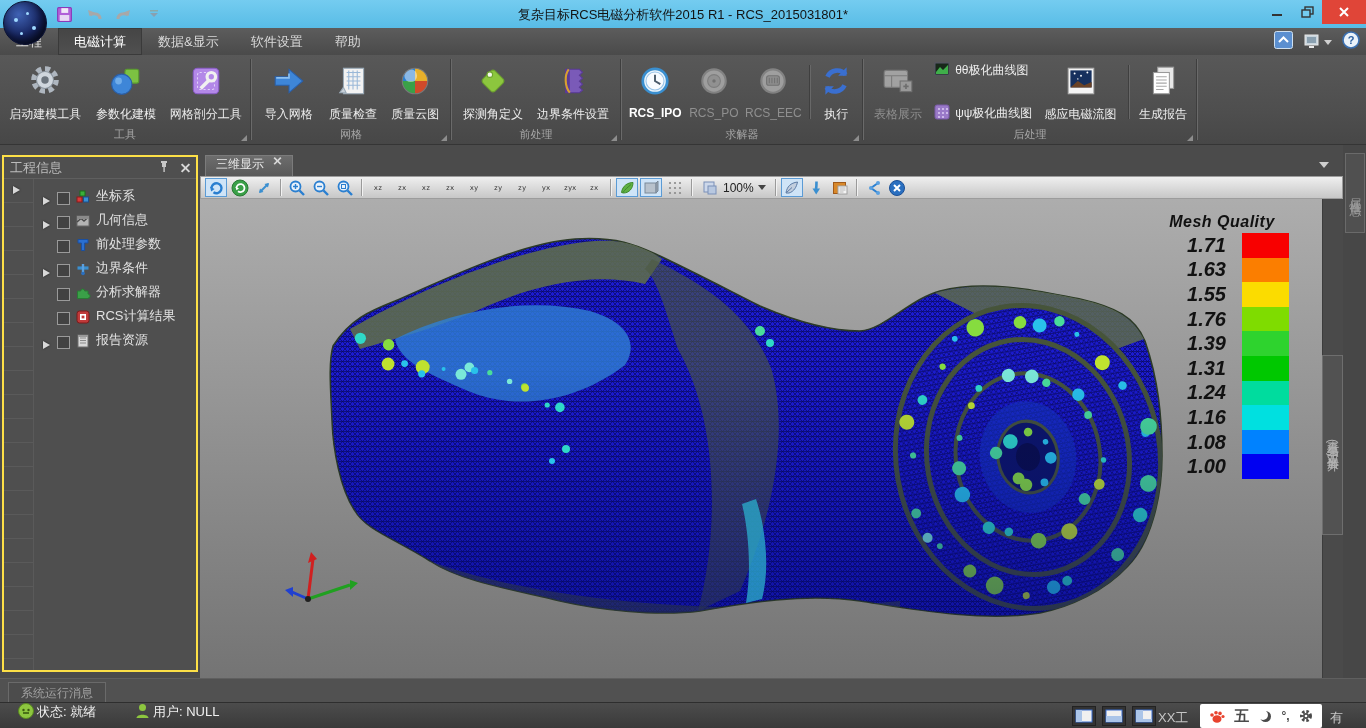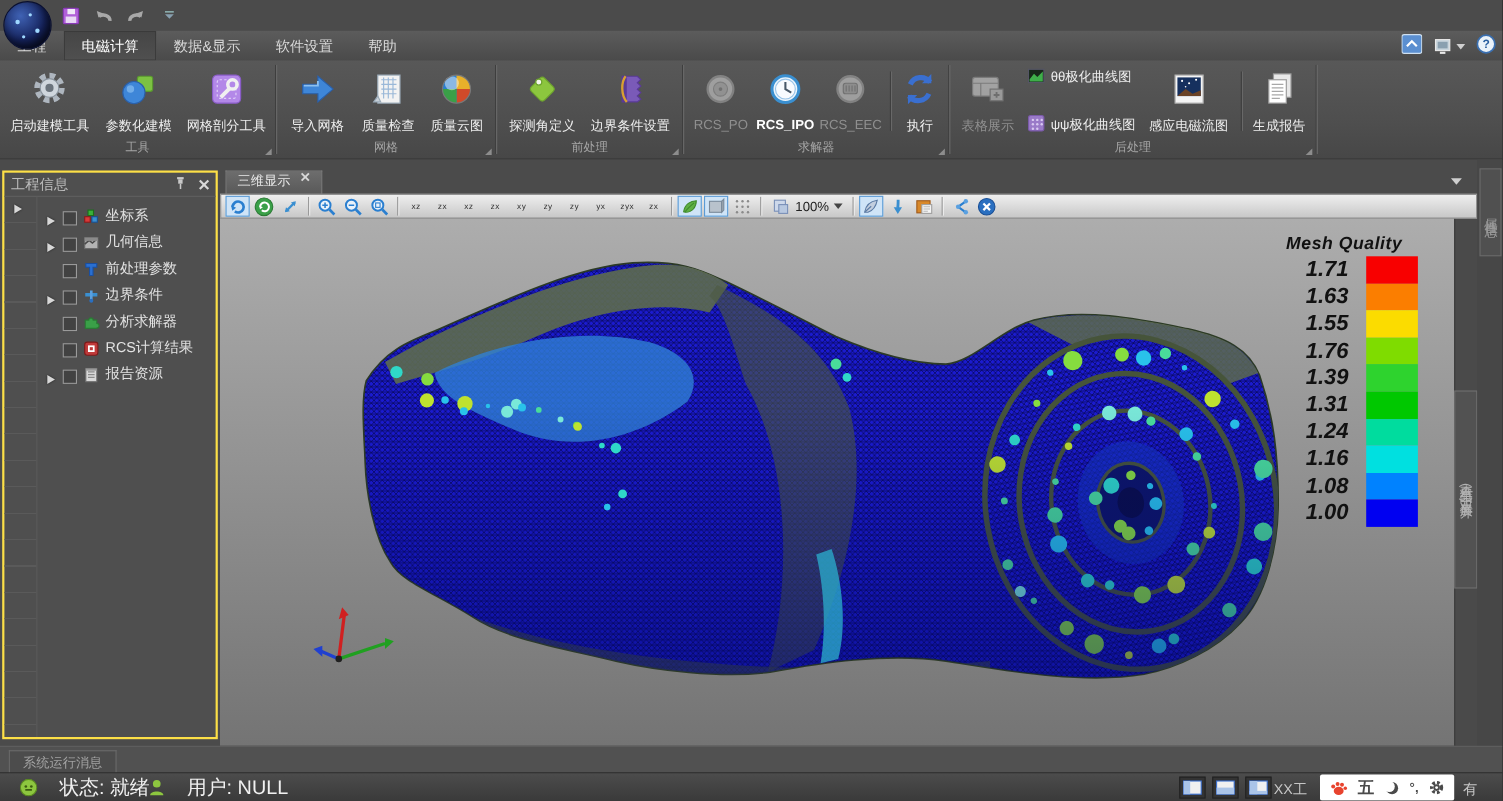--- a/index.html
+++ b/index.html
@@ -111,34 +111,55 @@
     display:flex; align-items:center; justify-content:center; }
   .vtext { writing-mode:vertical-rl; font-size:12px; color:#b2b2b2; white-space:nowrap; letter-spacing:2px; }
   .vtab-props .vtext { color:#9a9a9a; }
 
   
   .bottom-tabrow { position:absolute; left:0; top:678px; width:1366px; height:24px; background:#515151; border-top:1px solid #5f5f5f; }
   .btab { position:absolute; left:8px; top:3px; height:21px; padding:0 12px; display:flex; align-items:center;
     background:#4c4c4c; border:1px solid #6a6a6a; border-bottom:none; font-size:12px; color:#a2a2a2;justify-content:flex-end; }
   .statusbar { position:absolute; left:0; top:702px; width:1366px; height:26px;
     background:linear-gradient(#4c4c4c,#3a3a3a); border-top:1px solid #2e2e2e; }
-  .sb-item { position:absolute; top:0; height:26px; display:flex; align-items:center; gap:20px; font-size:18px; color:#f0f0f0; }
+  .sb-item { position:absolute; top:0; height:26px; display:flex; gap:3px; font-size:13px; color:#f0f0f0; }
   .layout-btns { position:absolute; left:1072px; top:3px; display:flex; gap:6px; }
   .lay-btn { width:24px; height:20px; background:#333; border:1px solid #222; display:flex; align-items:center; justify-content:center; }
   .sb-text { position:absolute; top:6px; font-size:13px; color:#c6c6c6; }
   .ime-bar { position:absolute; left:1200px; top:1px; width:122px; height:24px; background:#fff; border-radius:2px;
     display:flex; align-items:center; justify-content:space-around; padding:0 4px; }
   .ime-wubi { font-size:15px; font-weight:bold; color:#4a4a4a; }
   .ime-punct { font-size:12px; font-weight:bold; color:#4a4a4a; }
 </style>
 </head>
 <body>
 
 <div id="app">
 
+  <div class="titlebar">
+    <div class="title-text">复杂目标RCS电磁分析软件2015 R1 - RCS_2015031801*</div>
+    <div class="wctrl">
+      <div class="wbtn">
+        <svg width="12" height="12">
+            <rect x="1" y="8" width="10" height="2" fill="#333"></rect>
+          </svg>
+      </div>
+      <div class="wbtn">
+        <svg width="13" height="12">
+            <rect x="4" y="1" width="8" height="7" fill="none" stroke="#333" stroke-width="1.4"></rect>
+            <rect x="1" y="4" width="8" height="7" fill="#74ccf0" stroke="#333" stroke-width="1.4"></rect>
+          </svg>
+      </div>
+      <div class="wbtn close">
+        <svg width="12" height="12">
+            <path d="M2 2 L10 10 M10 2 L2 10" stroke="#fff" stroke-width="2"></path>
+          </svg>
+      </div>
+    </div>
+  </div>
   <div class="app-logo">
     <i style="left:10px;top:16px;width:4px;height:4px"></i>
       <i style="left:22px;top:10px;width:3px;height:3px"></i>
     <i style="left:28px;top:24px;width:4px;height:4px"></i>
       <i style="left:16px;top:30px;width:3px;height:3px"></i>
   </div>
   <div class="qat">
     <div class="qbtn">
       <svg width="17" height="17" viewBox="0 0 16 16">
           <rect x="1.5" y="1.5" width="13" height="13" rx="1" fill="#b060d8" stroke="#8a3ab8"></rect>
@@ -304,39 +325,39 @@
           <div class="rlab">边界条件设置</div>
         </div>
       </div>
       <div class="rlabel">前处理</div>
       <div class="rcorner"></div>
     </div>
     <div class="gsep"></div>
 
     <div class="rgroup" style="width:240px">
       <div class="rbuttons">
+        <div class="rbtn bold" style="width:62px">
+          <div class="ric">
+              <svg width="34" height="34" viewBox="0 0 32 32">
+                <circle cx="16" cy="16" r="11.5" fill="#eaf4fc" stroke="#3a8fd0" stroke-width="2.6"></circle>
+                <circle cx="16" cy="16" r="8.5" fill="#f8fbff" stroke="#9ac4e8"></circle>
+                <path d="M16 10 v6 l5 3" stroke="#4a5a6a" stroke-width="1.8" fill="none"></path>
+              </svg>
+            </div>
+          <div class="rlab">RCS_IPO</div>
+        </div>
         <div class="rbtn disabled" style="width:62px">
           <div class="ric">
               <svg width="34" height="34" viewBox="0 0 32 32">
                 <circle cx="16" cy="16" r="11" fill="#dcdcdc" stroke="#a8a8a8" stroke-width="2"></circle>
                 <circle cx="16" cy="16" r="6" fill="#c4c4c4" stroke="#a0a0a0"></circle>
                 <circle cx="16" cy="16" r="1.6" fill="#8a8a8a"></circle>
               </svg>
             </div>
           <div class="rlab">RCS_PO</div>
-        </div>
-        <div class="rbtn bold" style="width:62px">
-          <div class="ric">
-              <svg width="34" height="34" viewBox="0 0 32 32">
-                <circle cx="16" cy="16" r="11.5" fill="#eaf4fc" stroke="#3a8fd0" stroke-width="2.6"></circle>
-                <circle cx="16" cy="16" r="8.5" fill="#f8fbff" stroke="#9ac4e8"></circle>
-                <path d="M16 10 v6 l5 3" stroke="#4a5a6a" stroke-width="1.8" fill="none"></path>
-              </svg>
-            </div>
-          <div class="rlab">RCS_IPO</div>
         </div>
         <div class="rbtn disabled" style="width:64px">
           <div class="ric">
               <svg width="34" height="34" viewBox="0 0 32 32">
                 <circle cx="16" cy="16" r="11" fill="#dcdcdc" stroke="#a8a8a8" stroke-width="2"></circle>
                 <rect x="10" y="11" width="12" height="9" rx="2" fill="#bcbcbc" stroke="#8a8a8a"></rect>
                 <path d="M12.5 13 v5 M15 13 v5 M17.5 13 v5 M20 13 v5" stroke="#8a8a8a"></path>
               </svg>
             </div>
           <div class="rlab">RCS_EEC</div>

